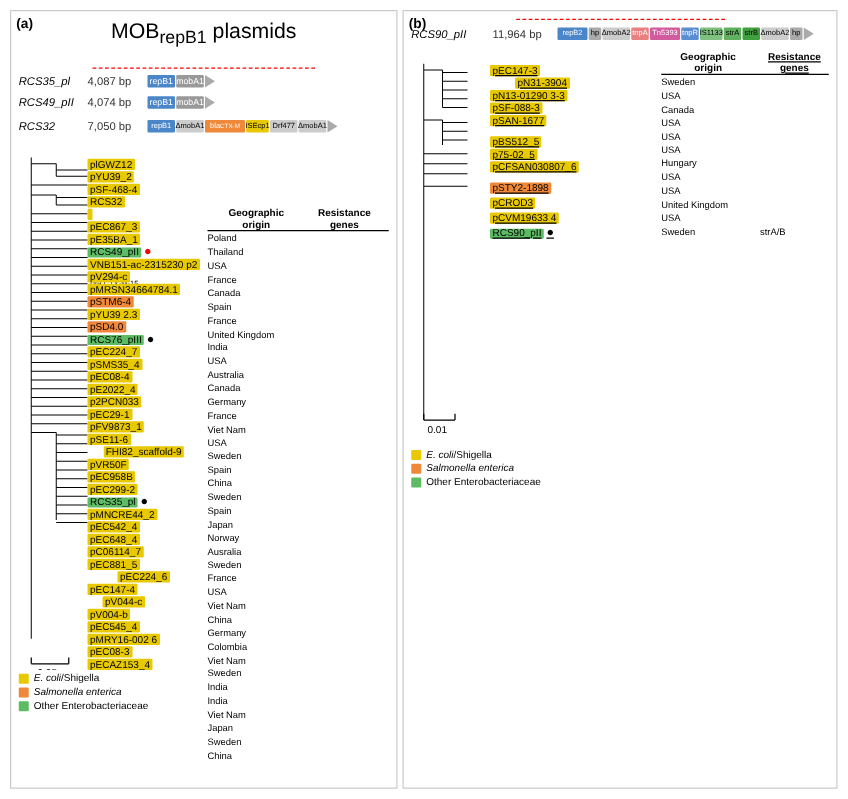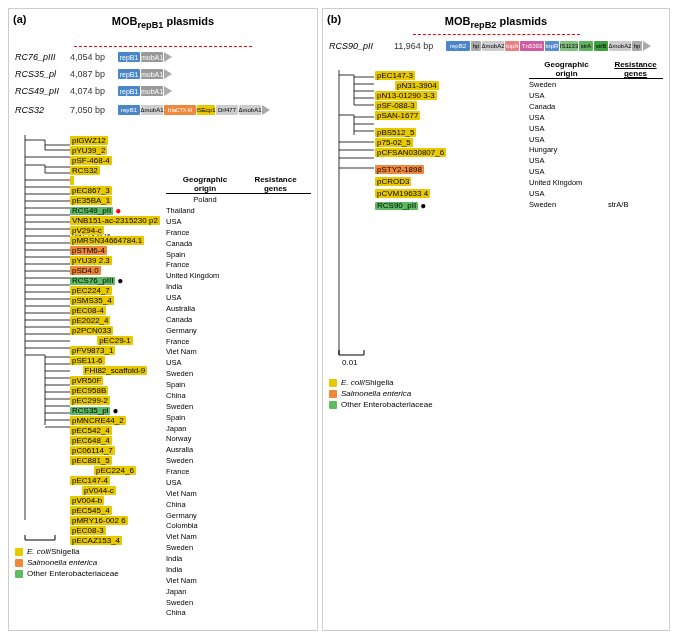--- a/index.html
+++ b/index.html
@@ -101,37 +101,28 @@
     .node-green { background: #5dbb63; color: #000; padding: 0 2px; border-radius: 1px; }
   </style>
 </head>
 <body>
 
 <div class="main-container">
 
   <div class="panel left-panel">
     <span class="panel-label">(a)</span>
 
-    <div style="text-align:center; font-size:11px; font-weight:bold; margin-bottom:4px; margin-top:0px;">
+    <div style="text-align:center; font-size:17px; font-weight:normal; margin-bottom:4px; margin-top:0px;">
       MOB<sub>repB1</sub> plasmids
     </div>
 
     <div class="plasmid-diagram">
 
       <div style="border-top: 1.5px dashed red; margin-bottom:3px; width:60%; margin-left:auto; margin-right:auto;"></div>
 
-      <div class="plasmid-row">
-        <span class="plasmid-name" style="font-style:italic;">RC76_pIII</span>
-        <span class="plasmid-size">4,054 bp</span>
-        <div class="plasmid-icons">
-          <div class="gene-box" style="background:#4a86c8; width:22px; font-size:7px;">repB1</div>
-          <div class="gene-box" style="background:#999; width:22px; font-size:7px;">mobA1</div>
-          <div class="arrow-right-white"></div>
-        </div>
-      </div>
 
       <div class="plasmid-row">
         <span class="plasmid-name" style="font-style:italic;">RCS35_pl</span>
         <span class="plasmid-size">4,087 bp</span>
         <div class="plasmid-icons">
           <div class="gene-box" style="background:#4a86c8; width:22px; font-size:7px;">repB1</div>
           <div class="gene-box" style="background:#999; width:22px; font-size:7px;">mobA1</div>
           <div class="arrow-right-white"></div>
         </div>
       </div>
@@ -283,21 +274,21 @@
         <div style="height:7px; margin-top:3px;"><span class="node-orange">pSD4.0</span></div>
         <div style="height:7px; margin-top:3px; display:flex; align-items:center; gap:2px;">
           <span class="node-green">RCS76_pIII</span>
           <span style="color:black; font-size:10px;">●</span>
         </div>
         <div style="height:7px; margin-top:3px;"><span class="node-yellow">pEC224_7</span></div>
         <div style="height:7px; margin-top:3px;"><span class="node-yellow">pSMS35_4</span></div>
         <div style="height:7px; margin-top:3px;"><span class="node-yellow">pEC08-4</span></div>
         <div style="height:7px; margin-top:3px;"><span class="node-yellow">pE2022_4</span></div>
         <div style="height:7px; margin-top:3px;"><span class="node-yellow">p2PCN033</span></div>
-        <div style="height:7px; margin-top:3px;text-align:center;"><span class="node-yellow">pEC29-1</span></div>
+        <div style="height:7px; margin-top:3px;"><span class="node-yellow">pEC29-1</span></div>
         <div style="height:7px; margin-top:3px;"><span class="node-yellow">pFV9873_1</span></div>
         <div style="height:7px; margin-top:3px;"><span class="node-yellow">pSE11-6</span></div>
         <div style="height:7px; margin-top:3px;text-align:center;"><span class="node-yellow">FHI82_scaffold-9</span></div>
         <div style="height:7px; margin-top:3px;"><span class="node-yellow">pVR50F</span></div>
         <div style="height:7px; margin-top:3px;"><span class="node-yellow">pEC958B</span></div>
         <div style="height:7px; margin-top:3px;"><span class="node-yellow">pEC299-2</span></div>
         <div style="height:7px; margin-top:3px; display:flex; align-items:center; gap:2px;">
           <span class="node-green">RCS35_pl</span>
           <span style="color:black; font-size:10px;">●</span>
         </div>
@@ -317,21 +308,21 @@
       </div>
 
       
       <div style="position:absolute; right:0px; top:50px; font-size:7.5px;">
         <div style="display:flex; gap:4px; font-weight:bold; border-bottom:1px solid #000; margin-bottom:1px; font-size:8px;">
           <div style="width:78px; text-align:center;">Geographic<br>origin</div>
           <div style="width:55px; text-align:center;">Resistance<br>genes</div>
         </div>
         <div style="line-height:1.45;">
           <div style="display:flex; gap:4px;">
-              <div style="width:78px;text-align:center;">Poland</div>
+              <div style="width:78px;">Poland</div>
               <div style="width:55px;"></div>
             </div>
           <div style="display:flex; gap:4px;">
               <div style="width:78px;">Thailand</div>
               <div style="width:55px;"></div>
             </div>
           <div style="display:flex; gap:4px;">
               <div style="width:78px;">USA</div>
               <div style="width:55px;"></div>
             </div>
@@ -495,23 +486,20 @@
       <div class="legend-item">
         <div class="legend-dot" style="background:#5dbb63;"></div>
         <span>Other Enterobacteriaceae</span>
       </div>
     </div>
   </div>
 
   <div class="panel right-panel">
     <span class="panel-label">(b)</span>
 
-    <div style="text-align:center; font-size:11px; font-weight:bold; margin-bottom:4px; margin-top:0px;">
-      MOB<sub>repB2</sub> plasmids
-    </div>
 
     <div style="border-top: 1.5px dashed red; margin-bottom:3px; width:50%; margin-left:auto; margin-right:auto;"></div>
 
     <div class="plasmid-row" style="height:16px; margin-bottom:6px;">
       <span class="plasmid-name" style="width:65px; font-style:italic;">RCS90_pII</span>
       <span class="plasmid-size" style="width:52px;">11,964 bp</span>
       <div class="plasmid-icons" style="flex-wrap:nowrap; gap:1px;">
         <div class="gene-box" style="background:#4a86c8; width:24px; font-size:6px;">repB2</div>
         <div class="gene-box" style="background:#aaa; width:10px; font-size:6px; color:#000;">hp</div>
         <div class="gene-box" style="background:#ccc; width:22px; font-size:6px; color:#000;">ΔmobA2</div>
@@ -560,21 +548,21 @@
 
         <line x1="10" y1="108" x2="45" y2="108" stroke="#000" stroke-width="0.8"></line>
 
         <line x1="10" y1="295" x2="35" y2="295" stroke="#000" stroke-width="1"></line>
         <line x1="10" y1="290" x2="10" y2="295" stroke="#000" stroke-width="1"></line>
         <line x1="35" y1="290" x2="35" y2="295" stroke="#000" stroke-width="1"></line>
         <text x="13" y="305" font-size="8" fill="#000">0.01</text>
       </svg>
 
       
-      <div style="position:absolute; top:0; left:46px; font-size:8px; line-height:1;">
+      <div style="position:absolute; top:0; left:63px; font-size:8px; line-height:1;text-decoration:underline;">
         <div style="height:7px; margin-top:12px;"><span class="node-yellow">pEC147-3</span></div>
         <div style="height:7px; margin-top:3px;padding-left:20px;"><span class="node-yellow">pN31-3904</span></div>
         <div style="height:7px; margin-top:3px;"><span class="node-yellow">pN13-01290 3-3</span></div>
         <div style="height:7px; margin-top:3px;"><span class="node-yellow">pSF-088-3</span></div>
         <div style="height:7px; margin-top:3px;"><span class="node-yellow">pSAN-1677</span></div>
         <div style="height:7px; margin-top:10px;"><span class="node-yellow">pBS512_5</span></div>
         <div style="height:7px; margin-top:3px;"><span class="node-yellow">p75-02_5</span></div>
         <div style="height:7px; margin-top:3px;"><span class="node-yellow">pCFSAN030807_6</span></div>
         <div style="height:7px; margin-top:10px;"><span class="node-orange">pSTY2-1898</span></div>
         <div style="height:7px; margin-top:5px;"><span class="node-yellow">pCROD3</span></div>

